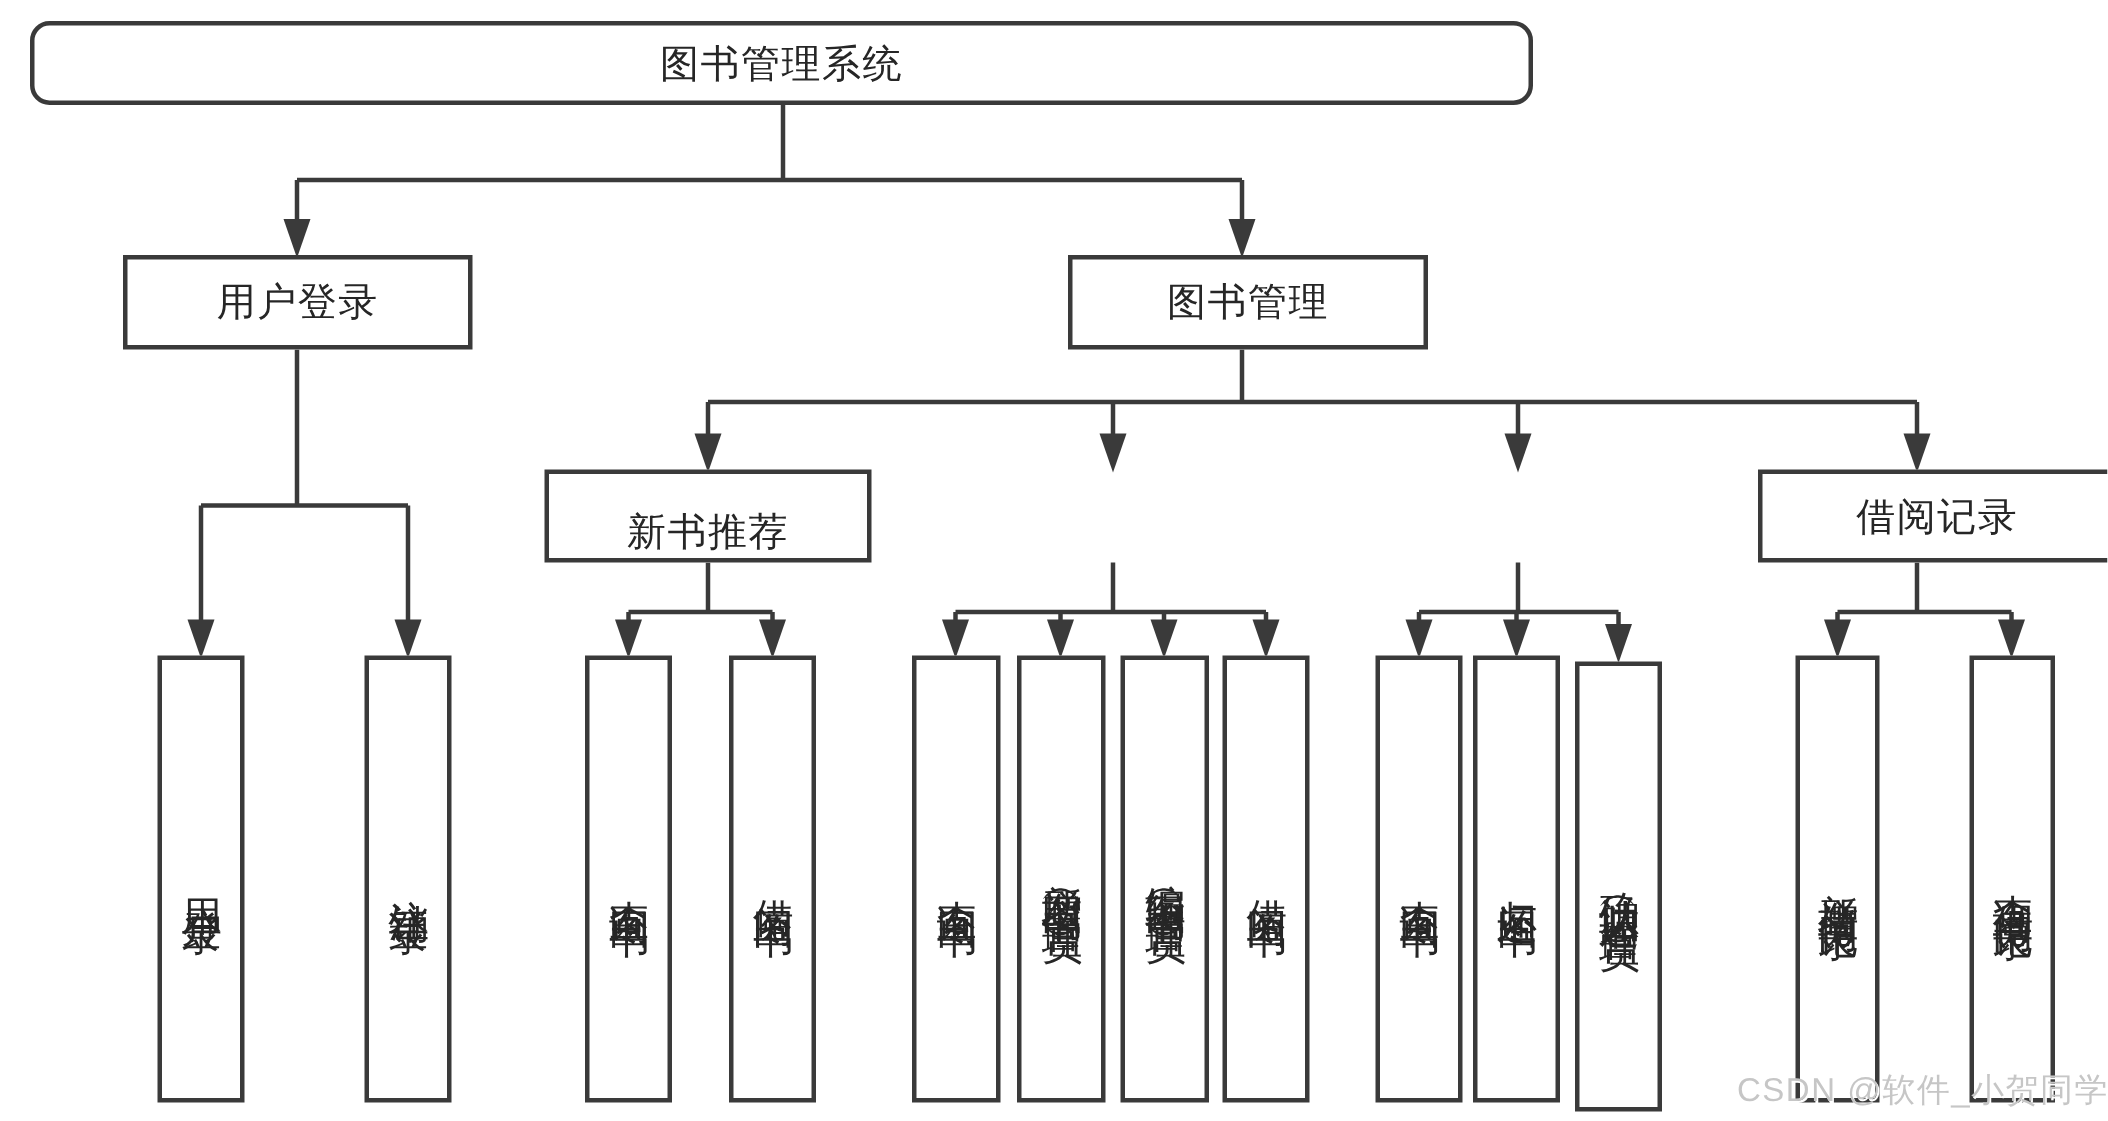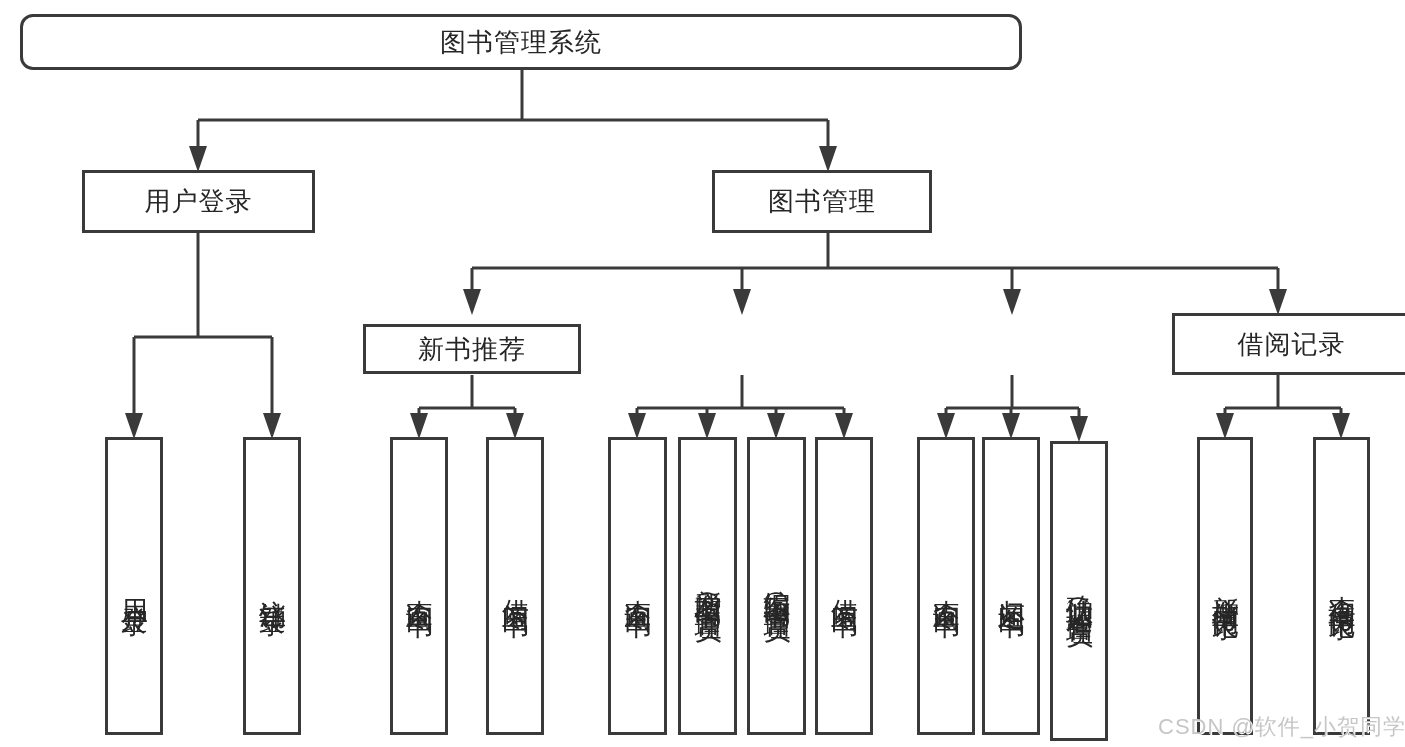--- a/index.html
+++ b/index.html
@@ -128,25 +128,25 @@
     </g>
   </svg>
 
   <div class="node h" style="left:20px;top:14px;width:1002px;height:56px;border-radius:13px;">
     <span>图书管理系统</span>
   </div>
 
   <div class="node h" style="left:82px;top:170px;width:233px;height:63px;">
     <span>用户登录</span>
   </div>
-  <div class="node h" style="left:712px;top:170px;width:220px;height:63px;">
+  <div class="node h" style="left:712px;top:170px;width:240px;height:63px;">
     <span>图书管理</span>
   </div>
 
-  <div class="node h" style="left:363px;top:324px;width:218px;height:50px;">
+  <div class="node h" style="left:363px;top:313px;width:218px;height:62px;align-items:flex-end;">
     <span>新书推荐</span>
   </div>
   <div class="node h" style="left:1172px;top:313px;width:239px;height:62px;">
     <span>借阅记录</span>
   </div>
 
   <div class="node v" style="left:105px;top:437px;width:58px;height:298px;">
     <span>用户登录</span>
   </div>
   <div class="node v" style="left:243px;top:437px;width:58px;height:298px;">

